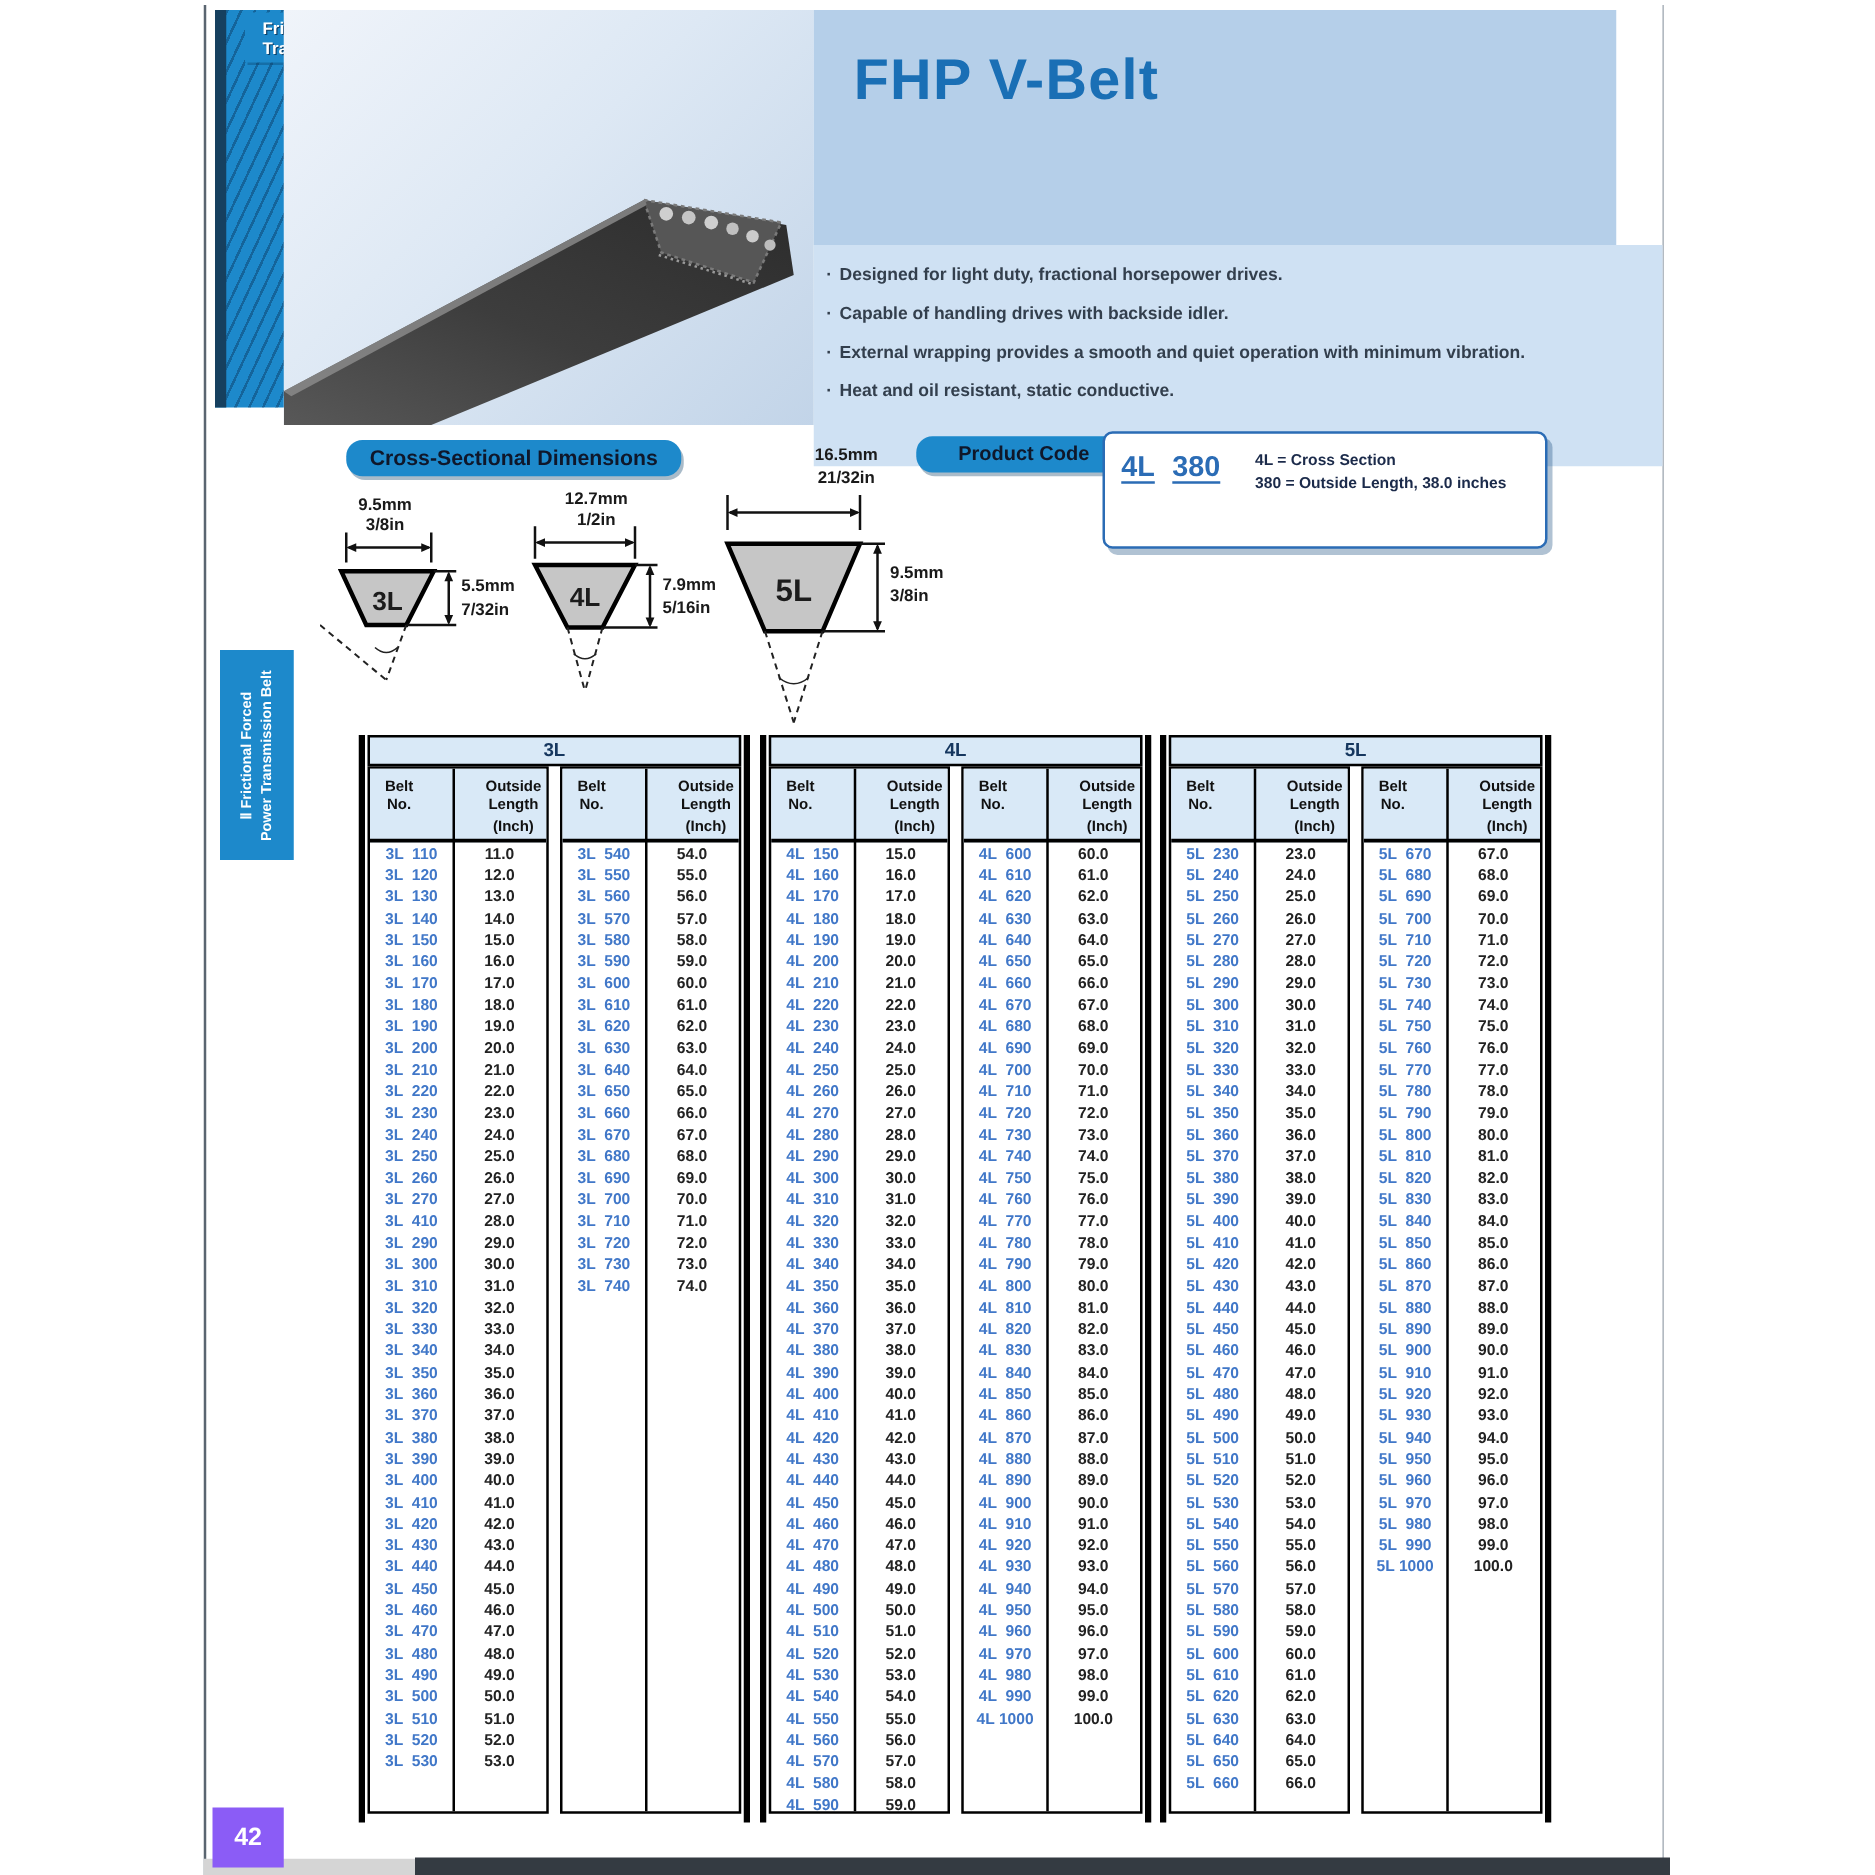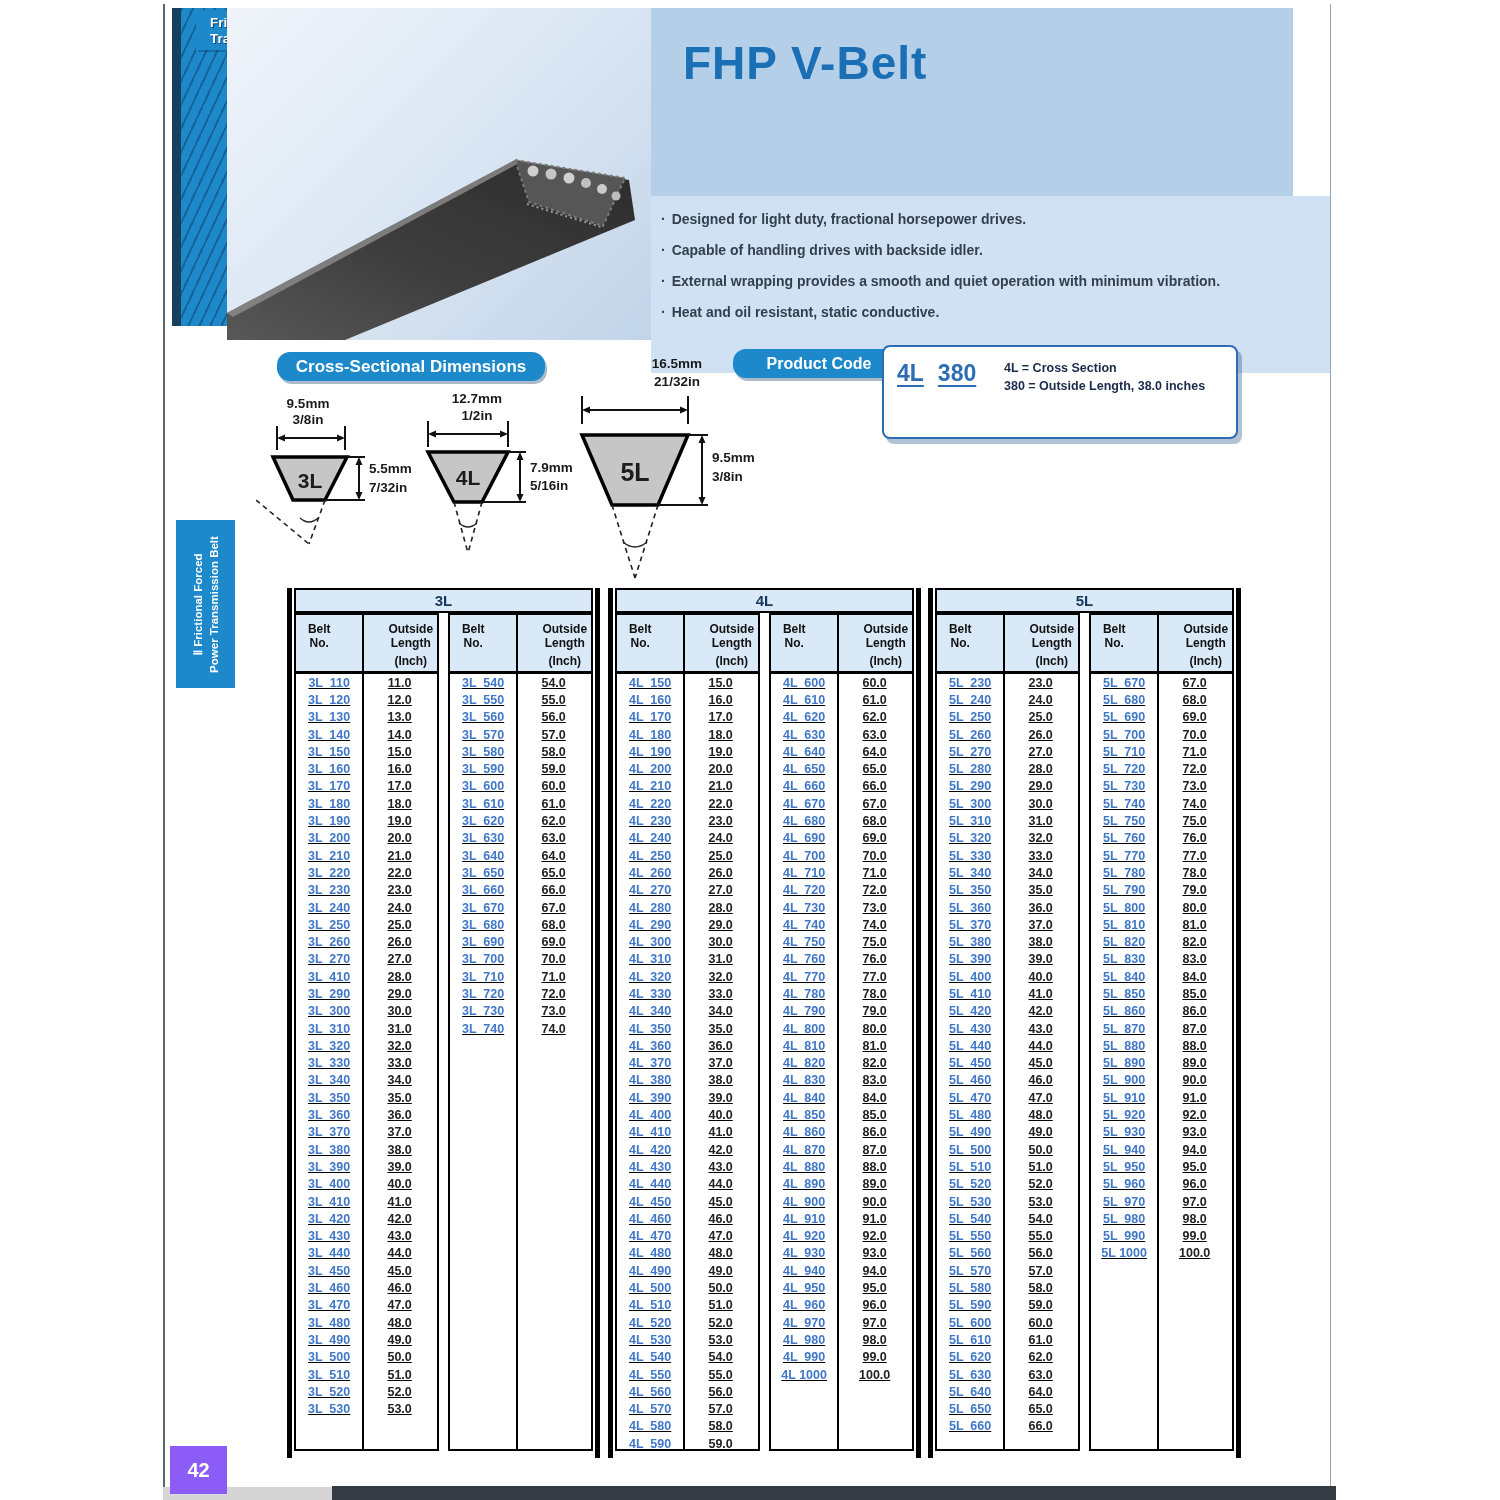--- a/index.html
+++ b/index.html
@@ -28,21 +28,21 @@
 
   
   .panel-title{left:651px;top:8px;width:642px;height:188px;background:#b5cfe9;}
   .title{position:absolute;left:32px;top:28px;color:#1a6fb5;font-size:46px;font-weight:bold;letter-spacing:1px;}
   .panel-bullets{left:651px;top:196px;width:679px;height:177px;background:#cfe1f3;}
   .bullets{position:absolute;left:10px;top:8px;margin:0;padding:0;list-style:none;}
   .bullets li{font-size:14px;font-weight:bold;color:#333f4d;line-height:31px;white-space:nowrap;}
   .bullets li::before{content:"·";margin-right:6px;font-weight:bold;}
 
   
-  .sec-banner{background:#1d89cb;border-radius:13px;color:#ffffff;font-weight:bold;
+  .sec-banner{background:#1d89cb;border-radius:13px;color:#0f172a;font-weight:bold;
     display:flex;align-items:center;justify-content:center;box-shadow:2px 3px 0 rgba(10,60,100,.35);}
   .csd{left:277px;top:352px;width:268px;height:29px;font-size:17px;}
   .pcb{left:733px;top:349px;width:172px;height:29px;font-size:16px;z-index:1;}
 
   
   .pc-box{left:882px;top:345px;width:352px;height:90px;background:#fff;border:2.5px solid #2b6cb5;
     border-radius:8px;box-shadow:4px 5px 0 rgba(30,80,130,.35);z-index:2;}
   .pc-code{position:absolute;left:13px;top:13px;color:#2b6cb5;font-size:23px;font-weight:bold;}
   .pc-code span{text-decoration:underline;text-decoration-thickness:2px;text-underline-offset:4px;margin-right:14px;}
   .pc-legend{position:absolute;left:120px;top:12px;font-size:12.5px;font-weight:bold;color:#1b2a4a;
@@ -65,21 +65,21 @@
     justify-content:center;font-weight:bold;font-size:15px;color:#16375f;box-sizing:border-box;}
   .subs{display:flex;gap:9px;margin:0 2px;height:838px;}
   .sub{flex:1;border:2px solid #000;position:relative;background:#fff;box-sizing:border-box;}
   .vdiv{position:absolute;top:0;bottom:0;left:47%;width:2px;background:#000;z-index:2;}
   .shead{height:59px;background:#d9e9f7;border-bottom:3px solid #000;display:flex;box-sizing:border-box;gap:42px;}
   .hc{white-space:pre-line;text-align:center;font-weight:bold;font-size:12px;line-height:1.15;
       padding-top:8px;color:#111;}
   .hc.hb{width:47%;}
   .hc.hl{width:53%;display:flex;flex-direction:column;}
   .hc .unit{margin-top:4px;}
-  .rows{position:relative;z-index:1;text-decoration:underline;}
+  .rows{position:relative;z-index:1;}
   .row{display:flex;height:17.3px;align-items:center;}
   .cb{width:47%;text-align:center;color:#4077c8;font-weight:bold;font-size:12.5px;white-space:pre;}
   .cl{width:53%;text-align:center;color:#222;font-weight:bold;font-size:12.5px;white-space:pre;}
 
   
   .pageno{left:170px;top:1446px;width:57px;height:48px;background:#8b5cf6;color:#fff;font-size:20px;
     font-weight:bold;display:flex;align-items:center;justify-content:center;z-index:3;}
   .foot-light{left:163px;top:1487px;width:169px;height:13px;background:#d5d5d5;}
   .foot-dark{left:332px;top:1486px;width:1004px;height:14px;background:#343b42;}
 </style>

